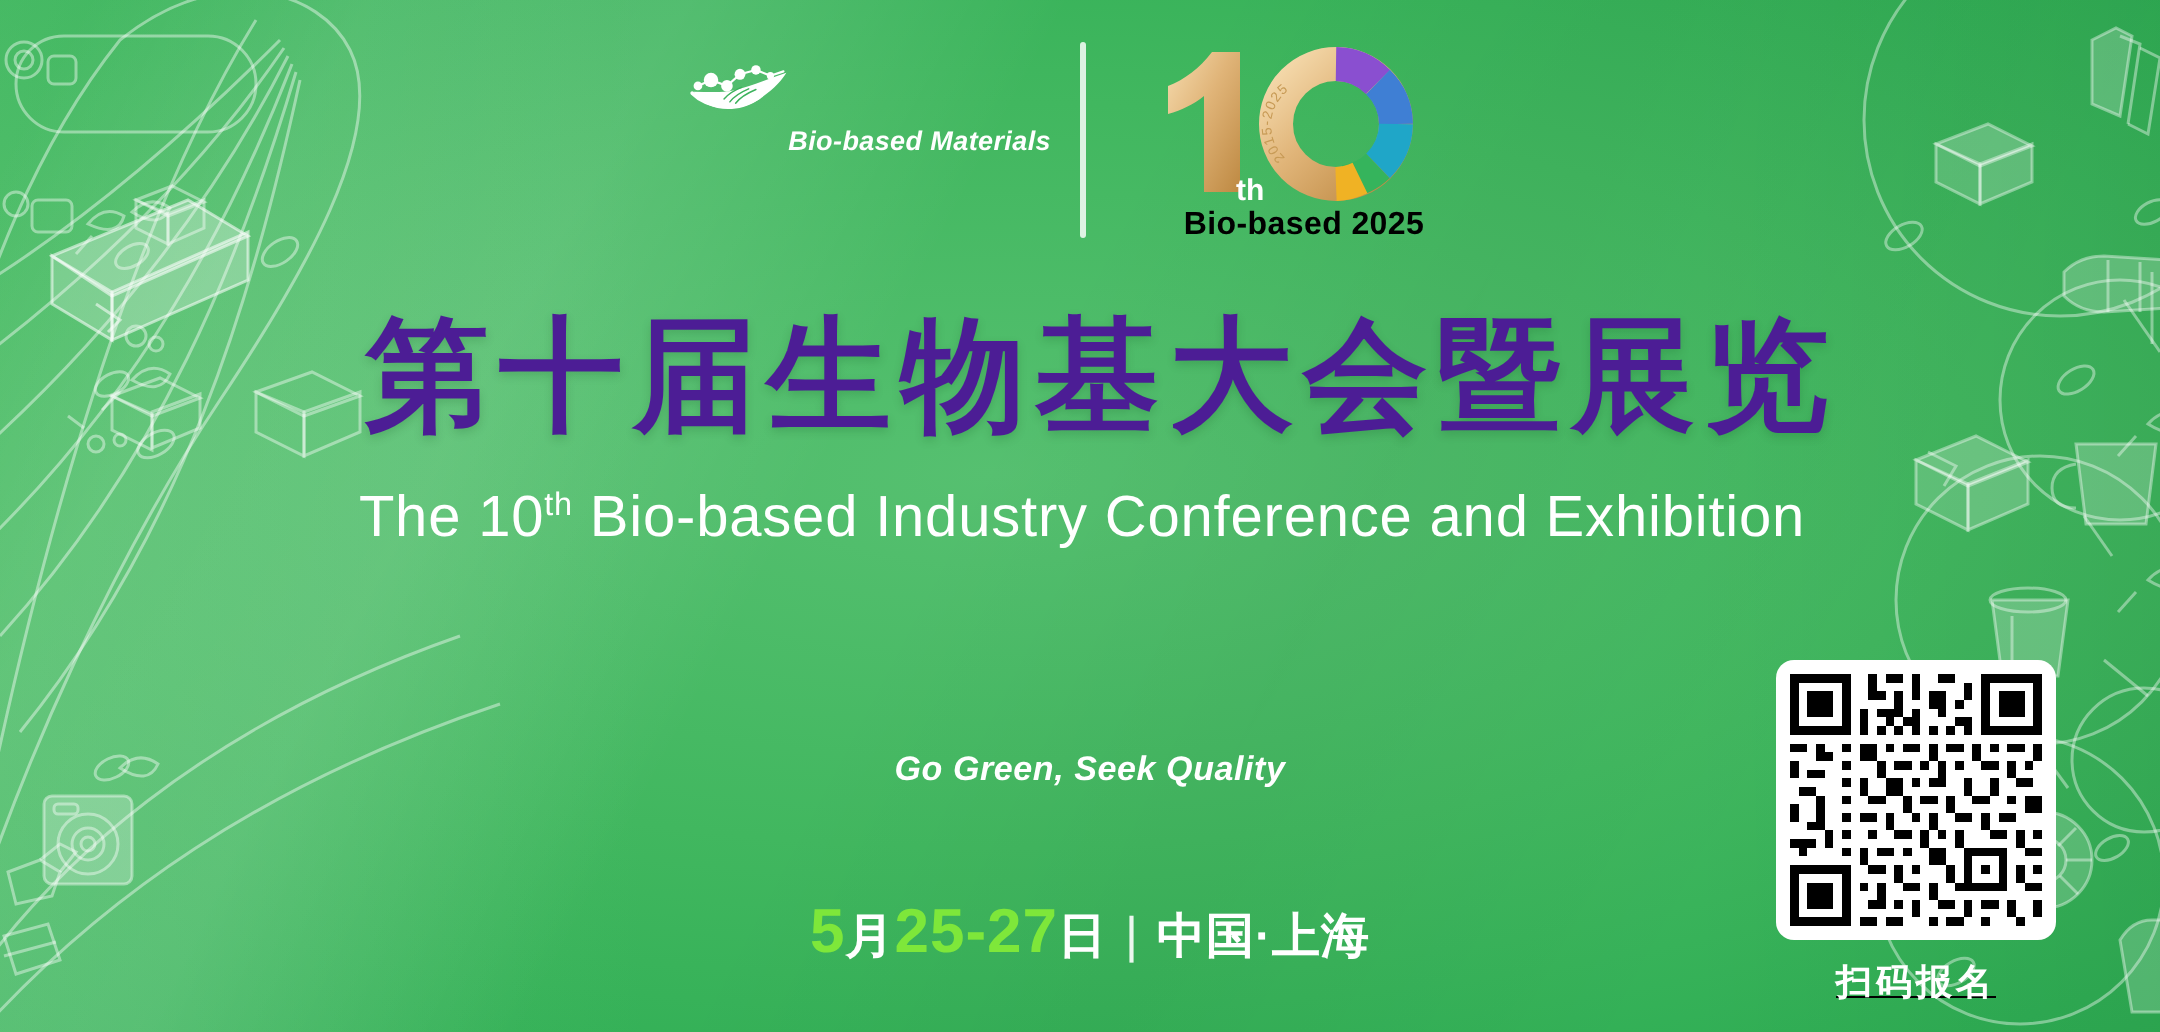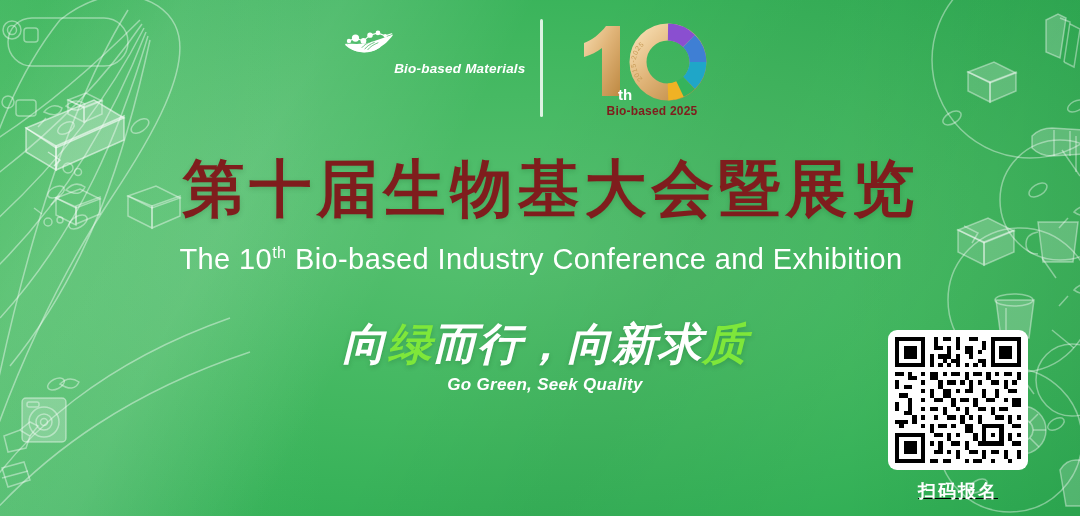--- a/index.html
+++ b/index.html
@@ -60,28 +60,28 @@
     color:#ffffff;font-size:13.5px;font-weight:bold;font-style:italic;
     letter-spacing:.2px;margin-top:1px;white-space:nowrap;
   }
   .logo-divider{
     width:3px;height:98px;background:rgba(255,255,255,.82);
     margin:0 22px 0 14px;border-radius:2px;
   }
   .logo-ten{display:flex;flex-direction:column;align-items:center;width:175px;}
   .logo-ten .mark{width:152px;height:88px;}
   .logo-ten .cap{
-    color:#7f1d1d;font-size:12px;font-weight:bold;
+    color:#000000;font-size:16px;font-weight:bold;
     letter-spacing:.2px;margin-top:-2px;white-space:nowrap;
   }
 
   
   .headline{
     position:absolute;top:158px;left:0;right:0;text-align:center;
-    color:#7f1d1d;
+    color:#4c1d95;
     font-size:62px;line-height:1;font-weight:bold;
     letter-spacing:5px;
     text-shadow:0 2px 5px rgba(0,60,20,.17);
     padding-left:22px;
   }
   .subhead{
     position:absolute;top:245px;left:0;right:0;text-align:center;
     color:#ffffff;
     font-size:29px;line-height:1;font-weight:400;
     letter-spacing:.4px;
@@ -367,25 +367,25 @@
       </div>
 
     </div>
 
     <div class="headline">第十届生物基大会暨展览</div>
 
     <div class="subhead">
       <span>The 10</span><sup>th</sup><span> Bio-based Industry Conference and Exhibition</span>
     </div>
 
-    <div class="slogan">
-      <span>向</span><span class="hi">绿</span><span>而行，向新求</span><span class="hi">质</span>
+    <div class="slogan-en">Go Green, Seek Quality</div>
+
+    <div class="dateline">
+      <span class="num">5</span><span class="sm">月</span><span class="num">25-27</span><span class="sm">日</span><span class="bar">|</span><span class="sm">中国·上海</span>
     </div>
-    <div class="slogan-en">Go Green, Seek Quality</div>
-
 
     <div class="qr-block">
       <div class="qr-card">
         <svg viewBox="0 0 29 29" shape-rendering="crispEdges" aria-hidden="true">
           <rect width="29" height="29" fill="#ffffff"></rect>
           <g fill="#000000">
 
             <rect x="0" y="0" width="7" height="1"></rect>
               <rect x="0" y="6" width="7" height="1"></rect>
             <rect x="0" y="0" width="1" height="7"></rect>

